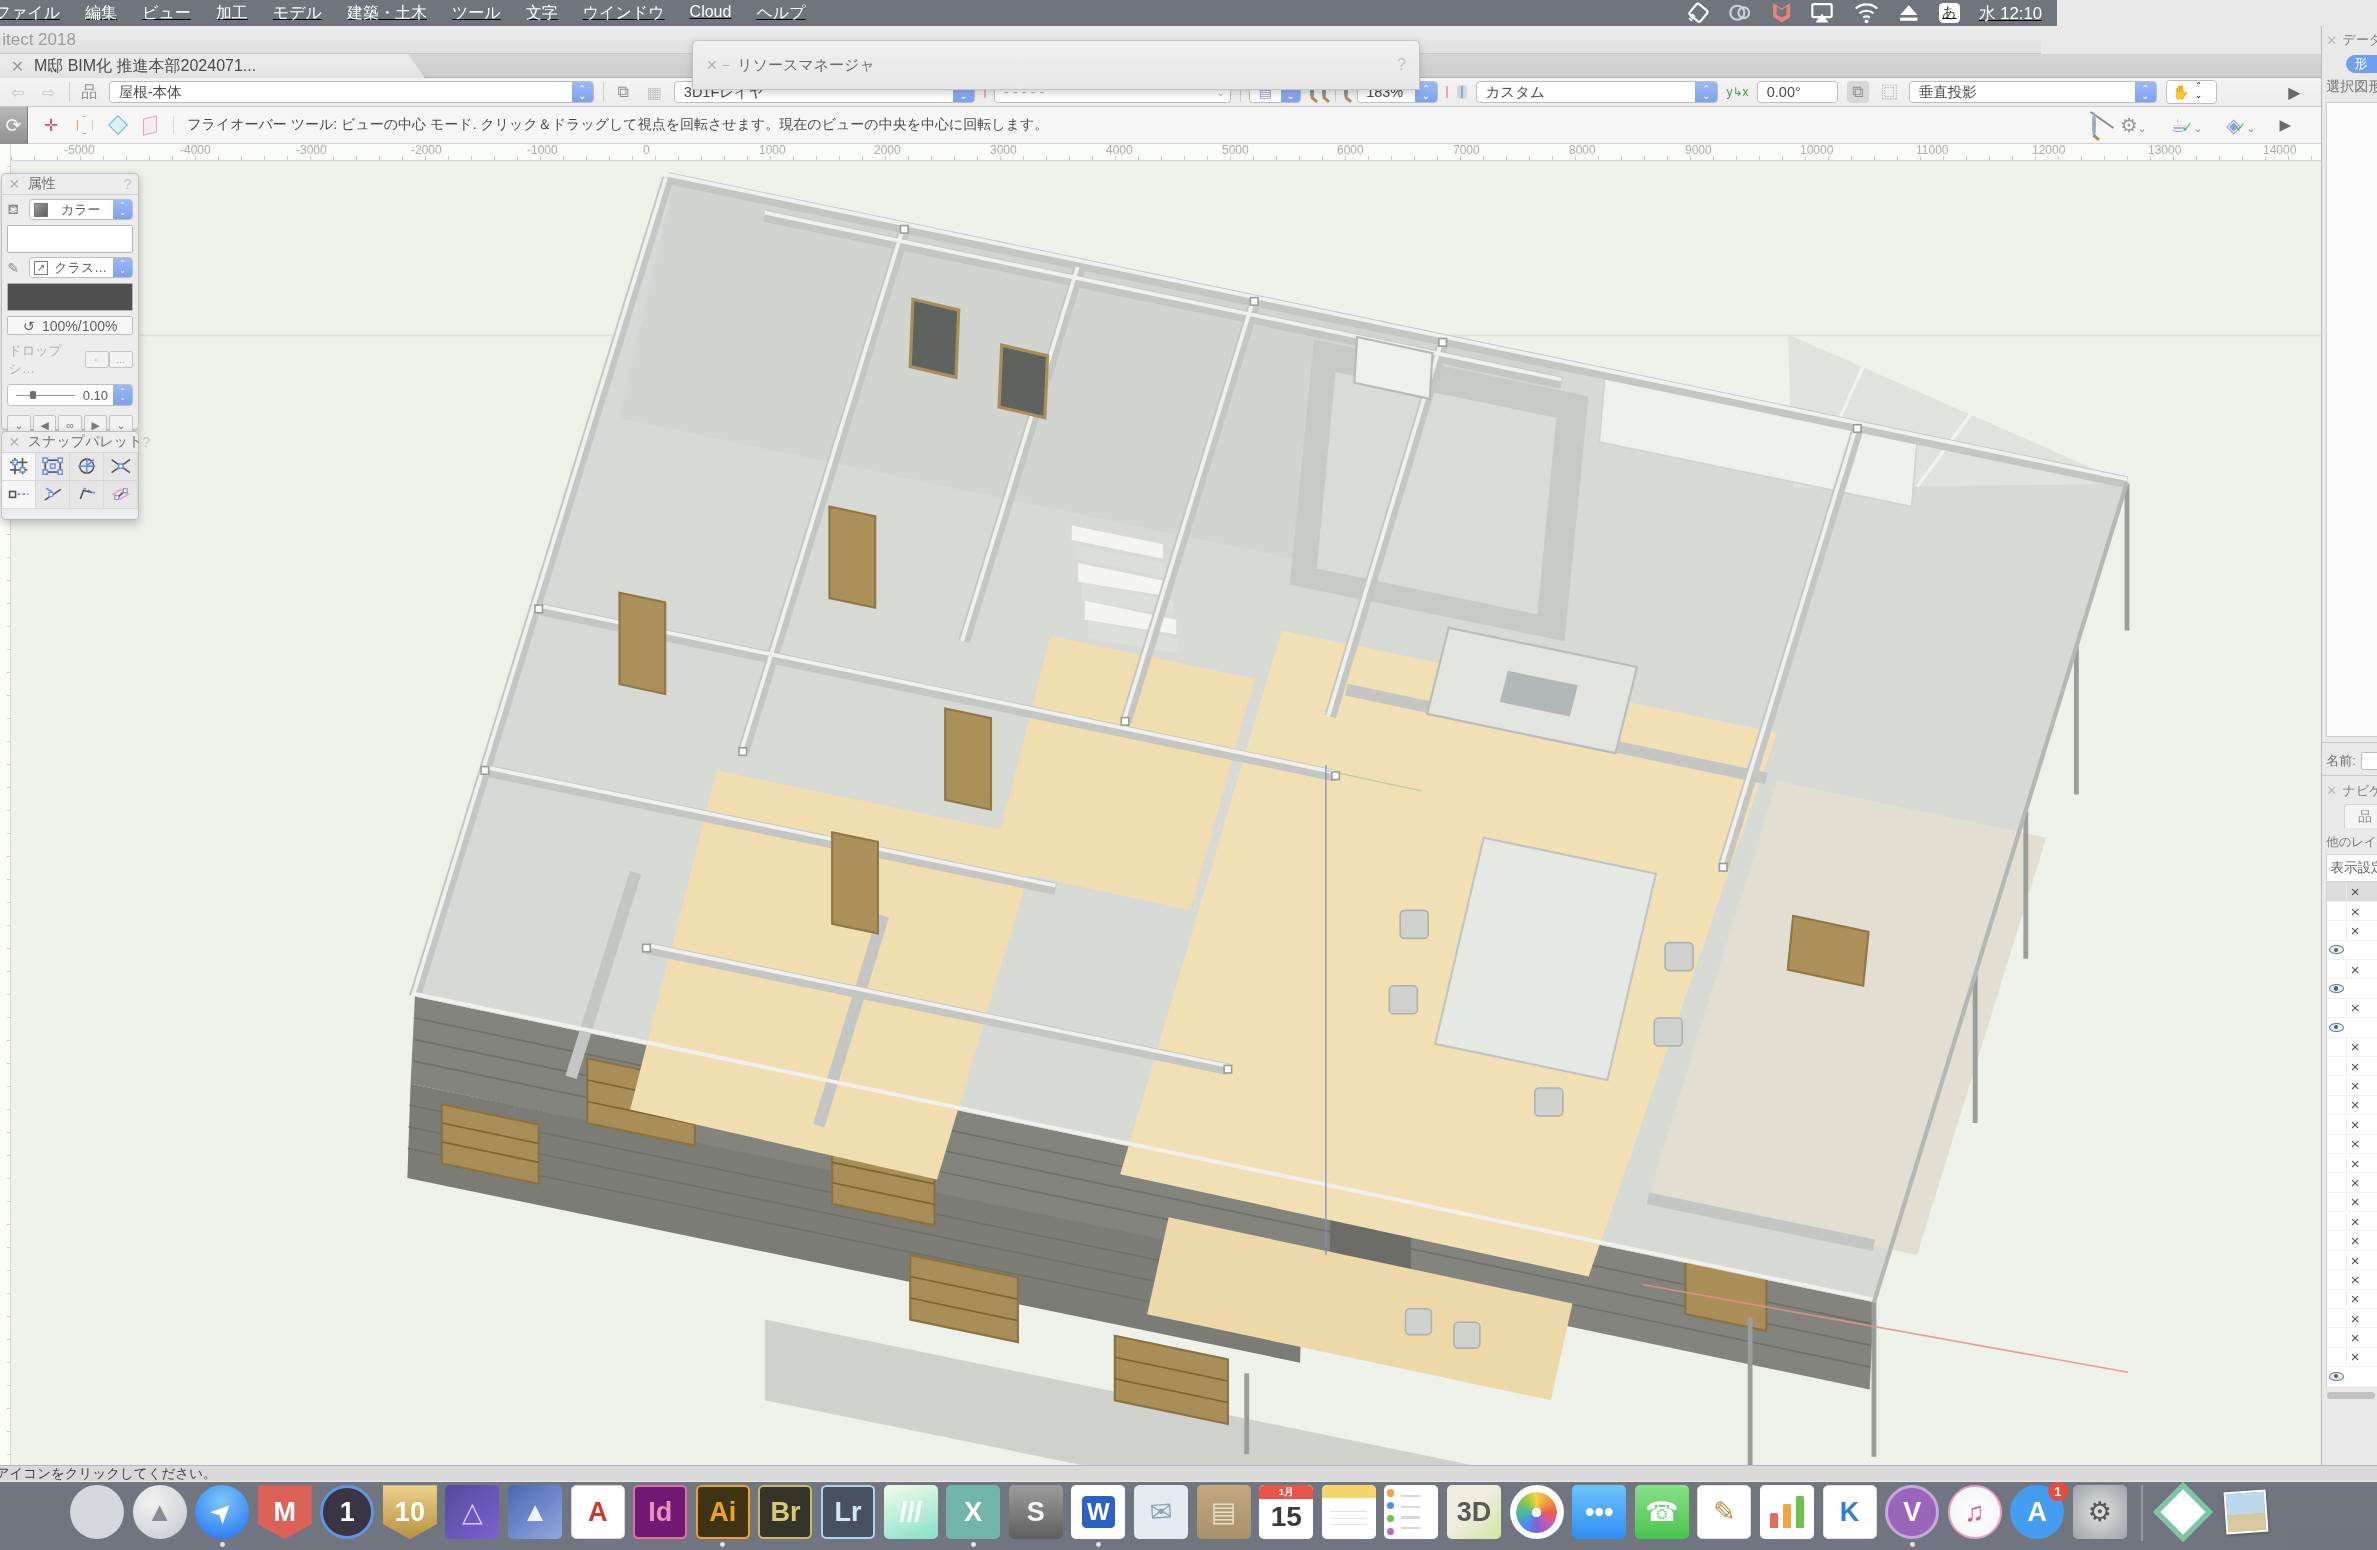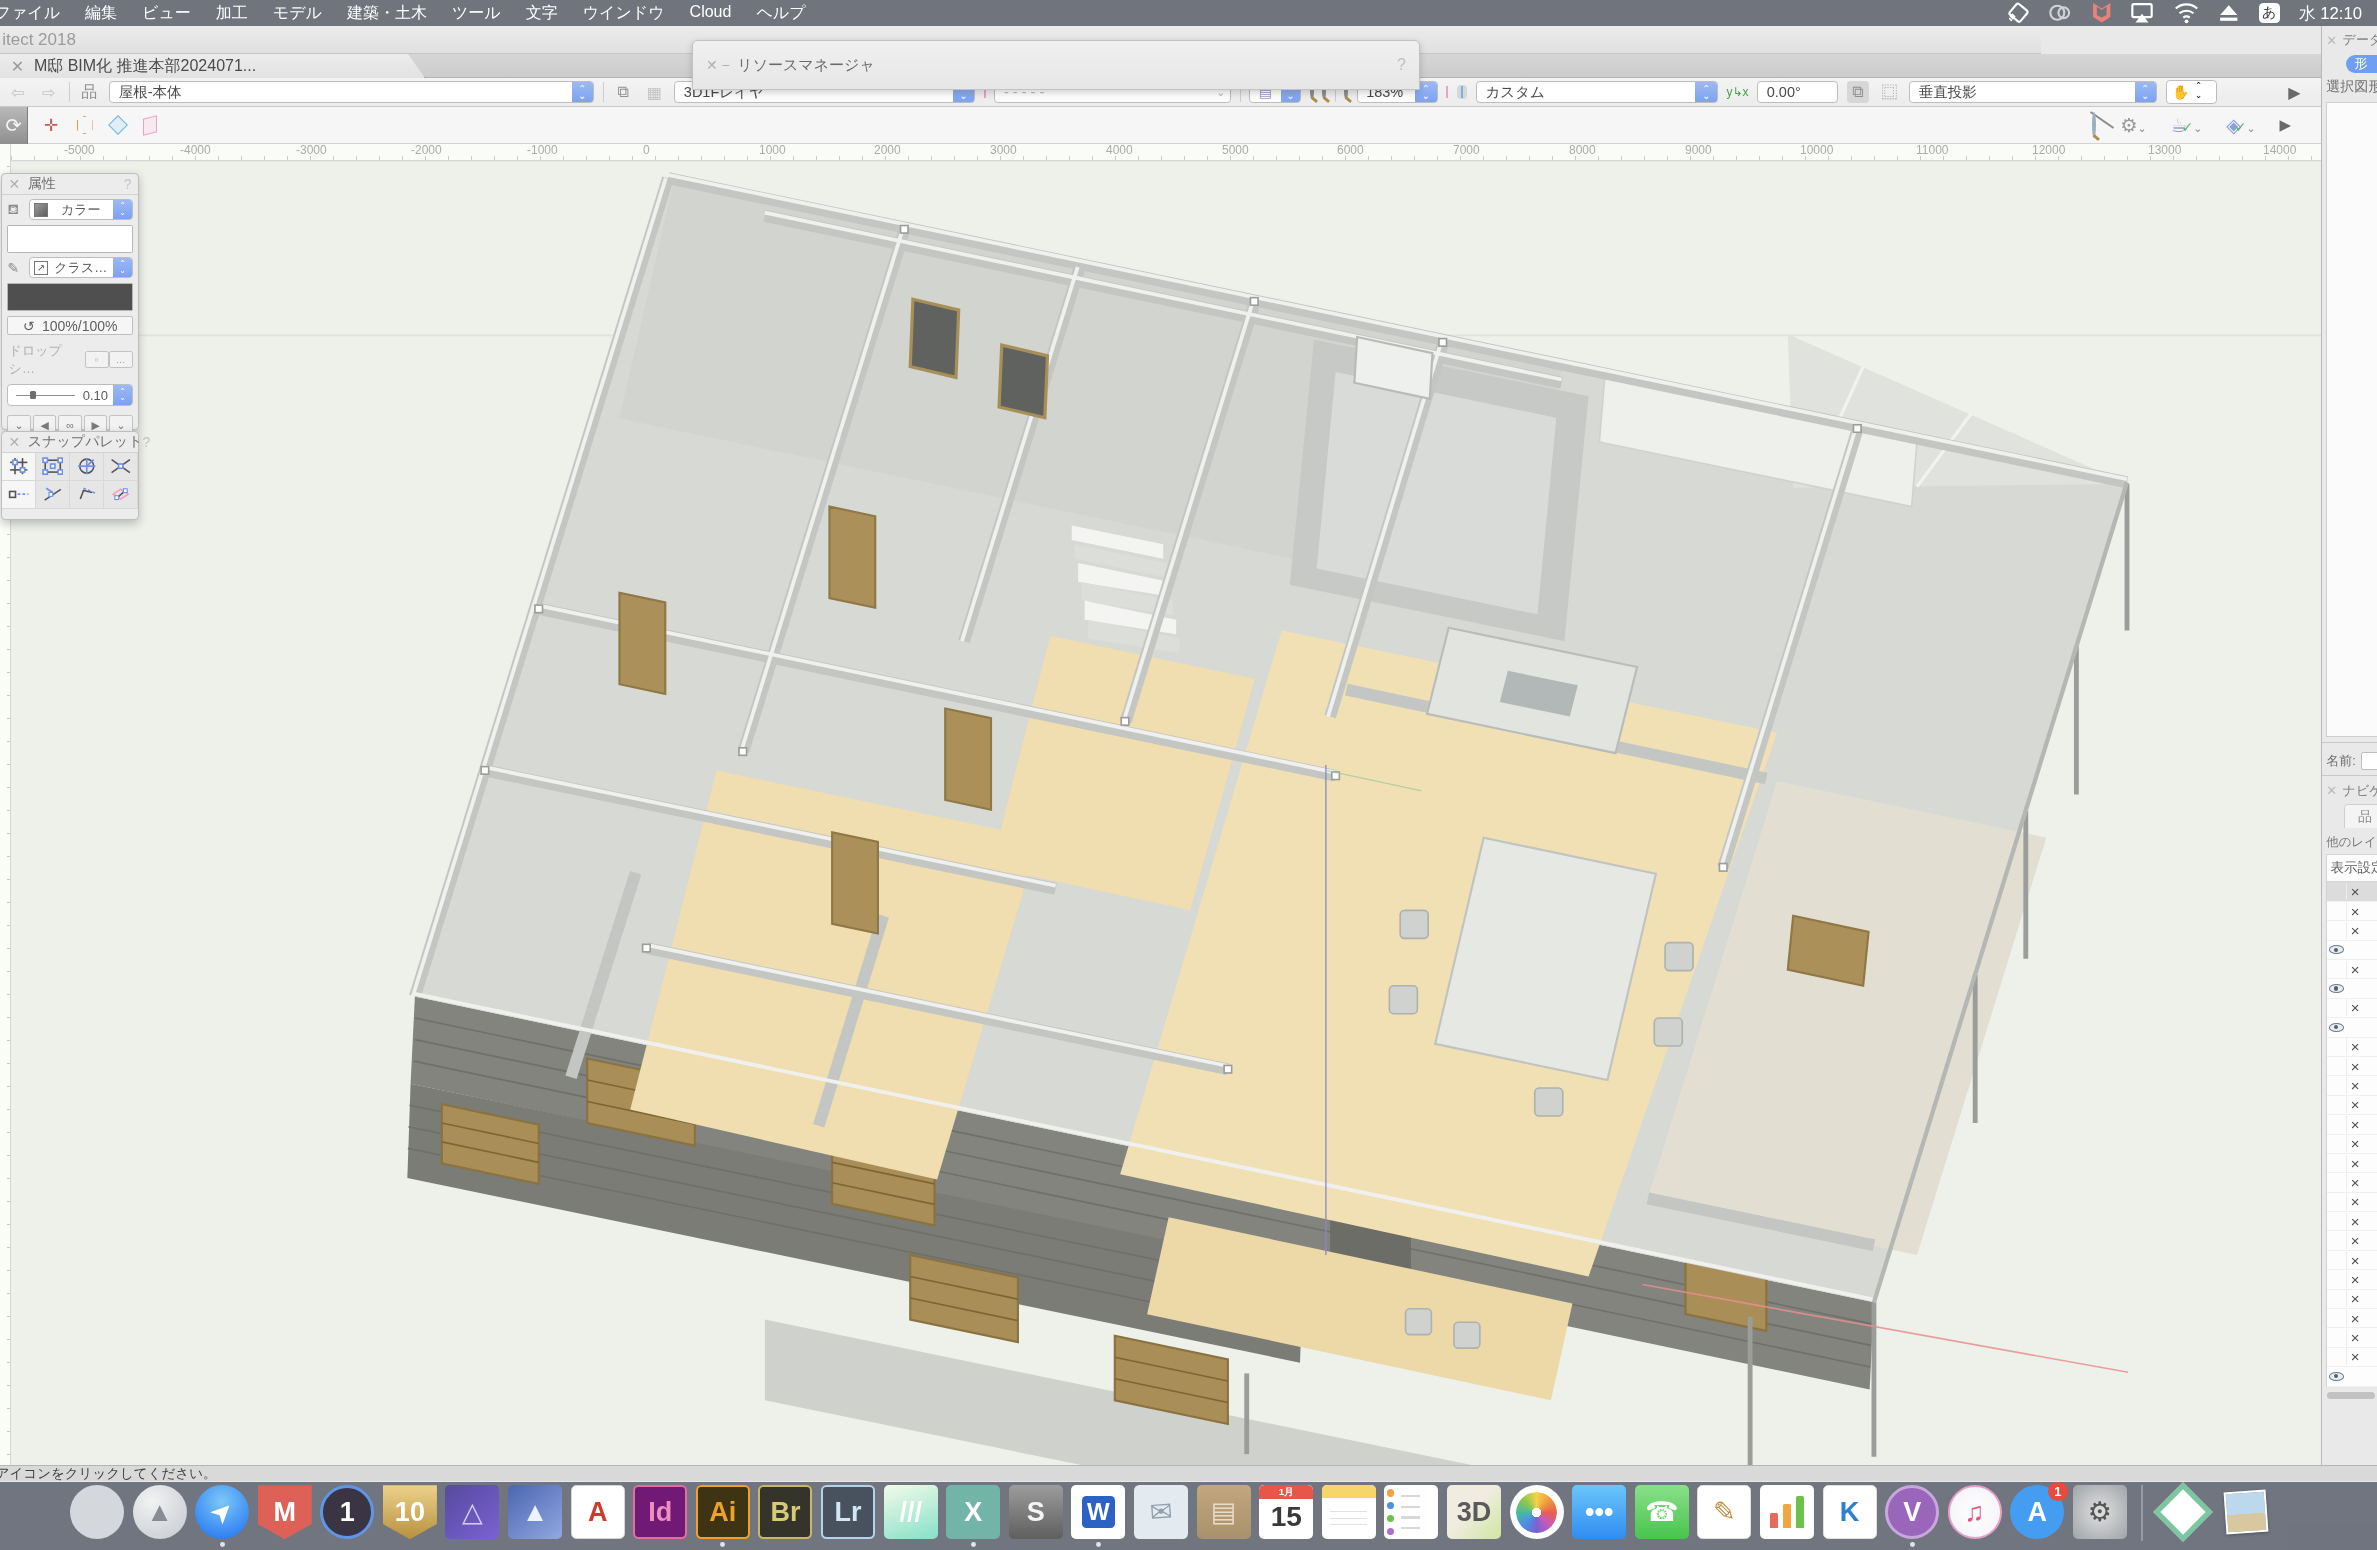--- a/index.html
+++ b/index.html
@@ -1,20 +1,20 @@
 <!DOCTYPE html>
 <html style="font-size:8.6px"><head>
 <meta charset="utf-8">
 <style>
   * { margin:0; padding:0; box-sizing:border-box; }
   html,body { width:2377px; height:1551px; overflow:hidden; }
   body { font-family:"Liberation Sans","DejaVu Sans",sans-serif; background:#e9e9e9; position:relative; }
 
   
-  #menubar { position:absolute; left:0; top:0; width:2377px; height:26px; background:#70747d; display:flex; align-items:center; z-index:30; }
+  #menubar { position:absolute; left:0; top:0; width:2057px; height:26px; background:#70747d; display:flex; align-items:center; z-index:30;text-decoration:underline; }
   #menu-items { display:flex; gap:25px; margin-left:-8.6px; padding-left:3.2px; }
   #menu-items span { color:#fff; font-size:16px; white-space:nowrap; }
   #menu-status { margin-left:auto; display:flex; align-items:center; gap:19.4px; padding-right:15px; }
   #menu-status svg { display:block; }
   .ime-box { width:20.5px; height:20.5px; background:#fff; border-radius:4.3px; color:#3a3a3a; font-size:14px; display:flex; align-items:center; justify-content:center; }
   #clock { color:#fff; font-size:16.7px; white-space:nowrap; }
 
   
   #title-strip { position:absolute; left:0; top:26px; width:2041px; height:28px; background:linear-gradient(#ececec,#e0e0e0); border-bottom:0.5px solid #c6c6c6; }
   #app-title-fragment { position:absolute; left:2.2px; top:4.3px; font-size:17px; color:#9b9b9b; }
@@ -298,20 +298,21 @@
 </div>
 
 <div id="modebar">
   <div id="flyover-tile">⟳</div>
   <div class="mode-icons">
     <span class="crosshair">✛</span>
     <span class="cube"></span>
     <span class="shape-diamond"></span>
     <span class="shape-plane"></span>
   </div>
+  <span id="mode-msg">フライオーバー ツール: ビューの中心 モード. クリック＆ドラッグして視点を回転させます。現在のビューの中央を中心に回転します。</span>
   <div id="mode-right">
     <span class="g nomag"><span class="mag" style="border-color:#9ab0c0"></span></span>
     <span><span class="g">⚙</span><span class="chev">⌄</span></span>
     <span><span class="g" style="color:#9a9ad0">☕</span><span class="chk">✓</span><span class="chev">⌄</span></span>
     <span><span class="g" style="color:#8aa0e0">◈</span><span class="chk">✓</span><span class="chev">⌄</span></span>
     <span class="g" style="font-size:15px;color:#6a6a6a;">▶</span>
   </div>
 </div>
 
 <div id="h-ruler">

